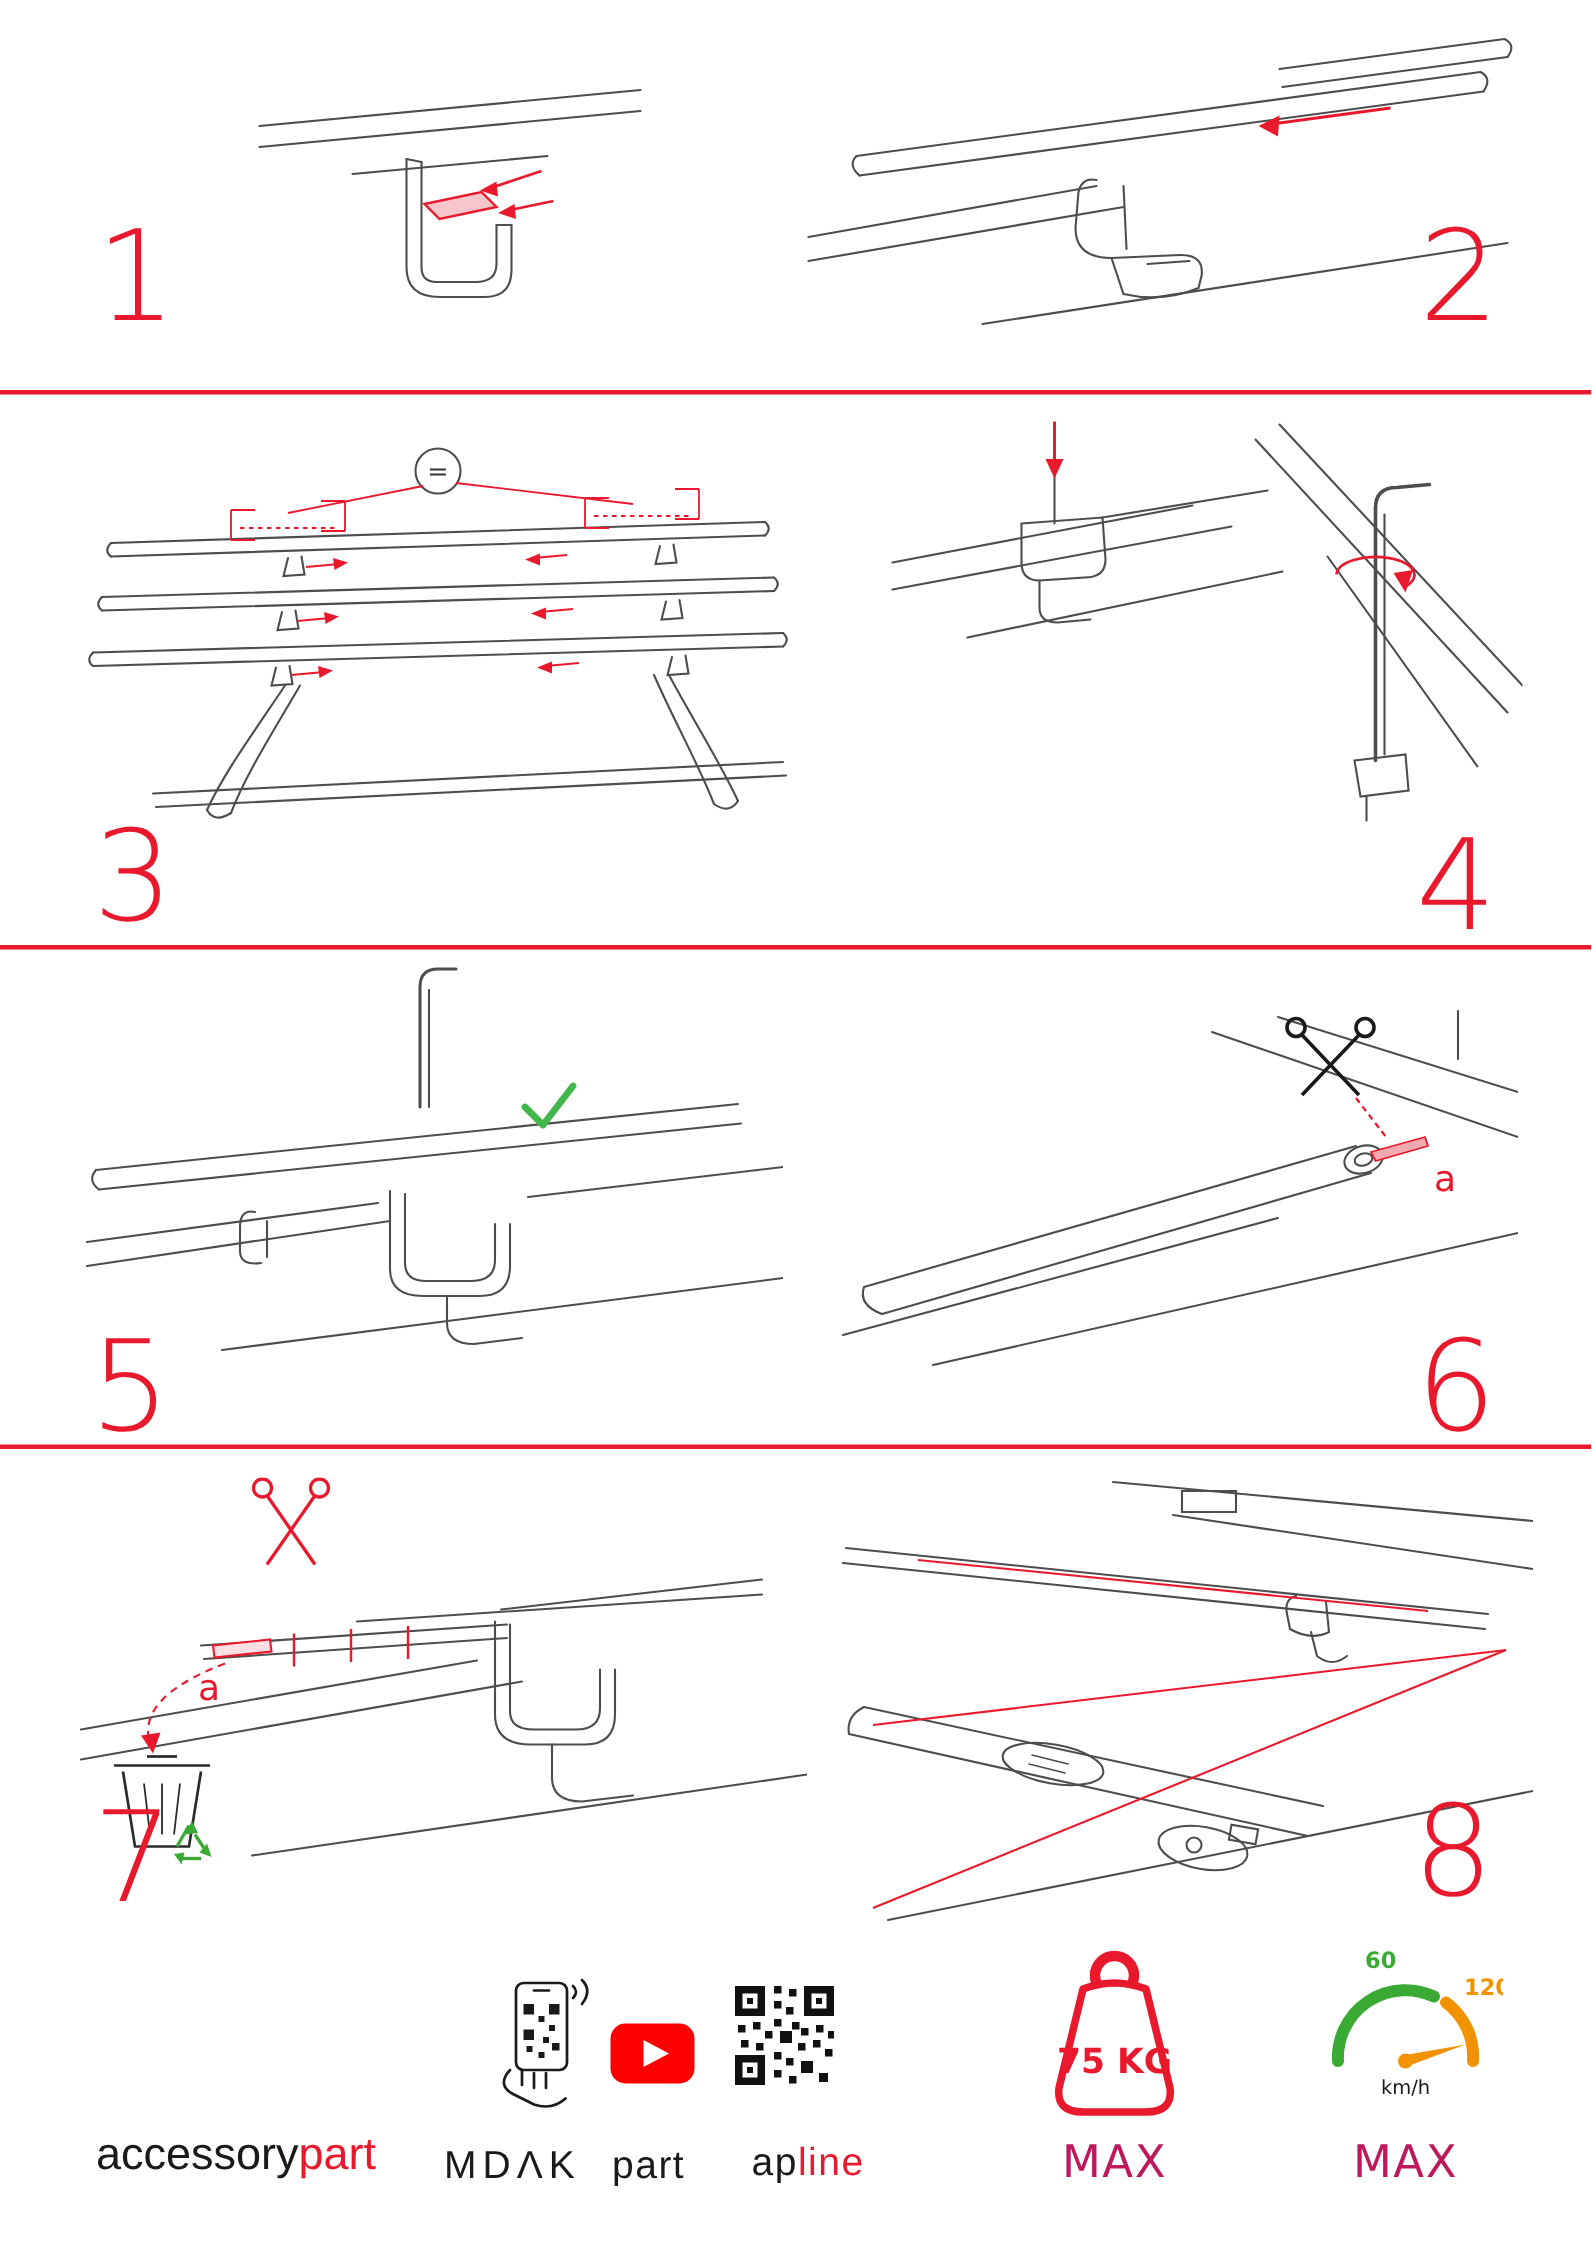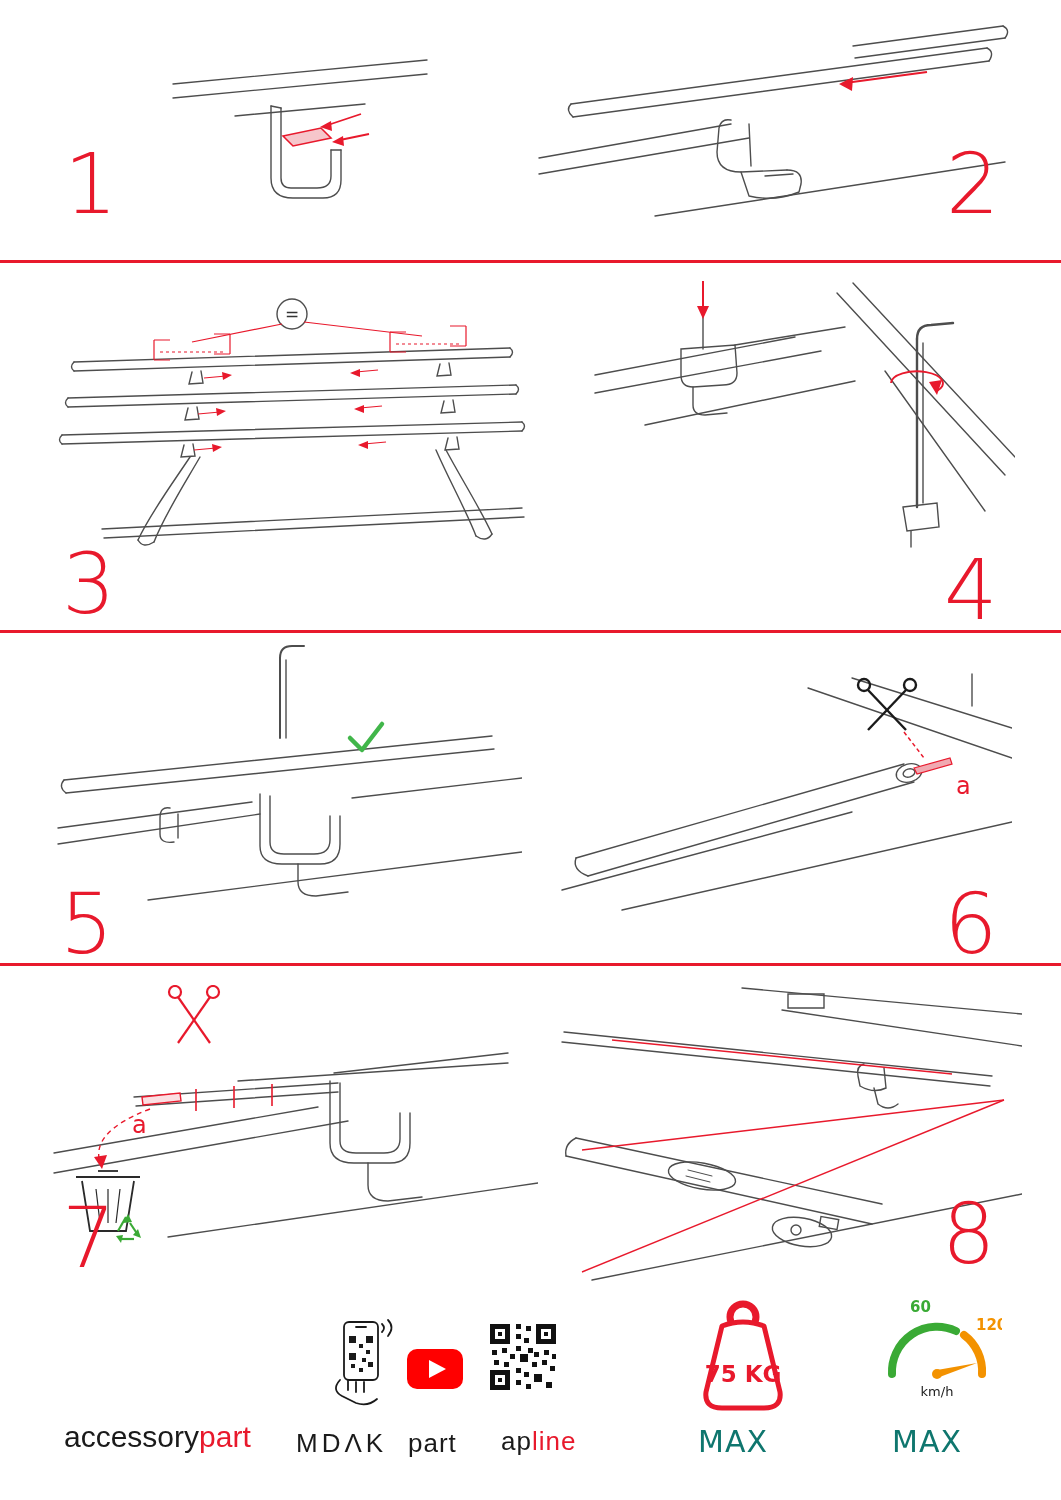--- a/index.html
+++ b/index.html
@@ -5,21 +5,21 @@
   * { margin:0; padding:0; box-sizing:border-box; }
   html,body { background:#ffffff; font-family:"Liberation Sans", sans-serif; }
   .page { position:relative; width:1061px; height:1500px; background:#fff; overflow:hidden; }
   .abs { position:absolute; }
   .step-num { font-family:"DejaVu Sans", sans-serif; font-weight:200; font-size:84px; color:#e8192c; line-height:1; }
   .divider { position:absolute; left:0; width:1061px; height:3px; background:#e8192c; }
   .brand-title { display:inline-block; font-family:"DejaVu Sans", sans-serif; font-size:54px; font-weight:bold; color:#2d2d8f; transform:scaleX(0.88); transform-origin:left center; letter-spacing:1px; }
   .brand-sub { font-size:30px; font-weight:normal; color:#1a1a1a; }
   .red { color:#e8192c; }
   .partner { font-size:26px; color:#1a1a1a;text-align:center; }
-  .max-label { font-family:"DejaVu Sans", sans-serif; font-size:30px; color:#0f766e; letter-spacing:1px; text-align:left; }
+  .max-label { font-family:"DejaVu Sans", sans-serif; font-size:30px; color:#be185d; letter-spacing:1px; text-align:center; }
   svg { display:block; }
   text { font-family:"DejaVu Sans", sans-serif; }
 </style>
 </head>
 <body>
 
 <div class="page">
 
   <div class="abs step-num" style="left:64px; top:142px;">1</div>
 

